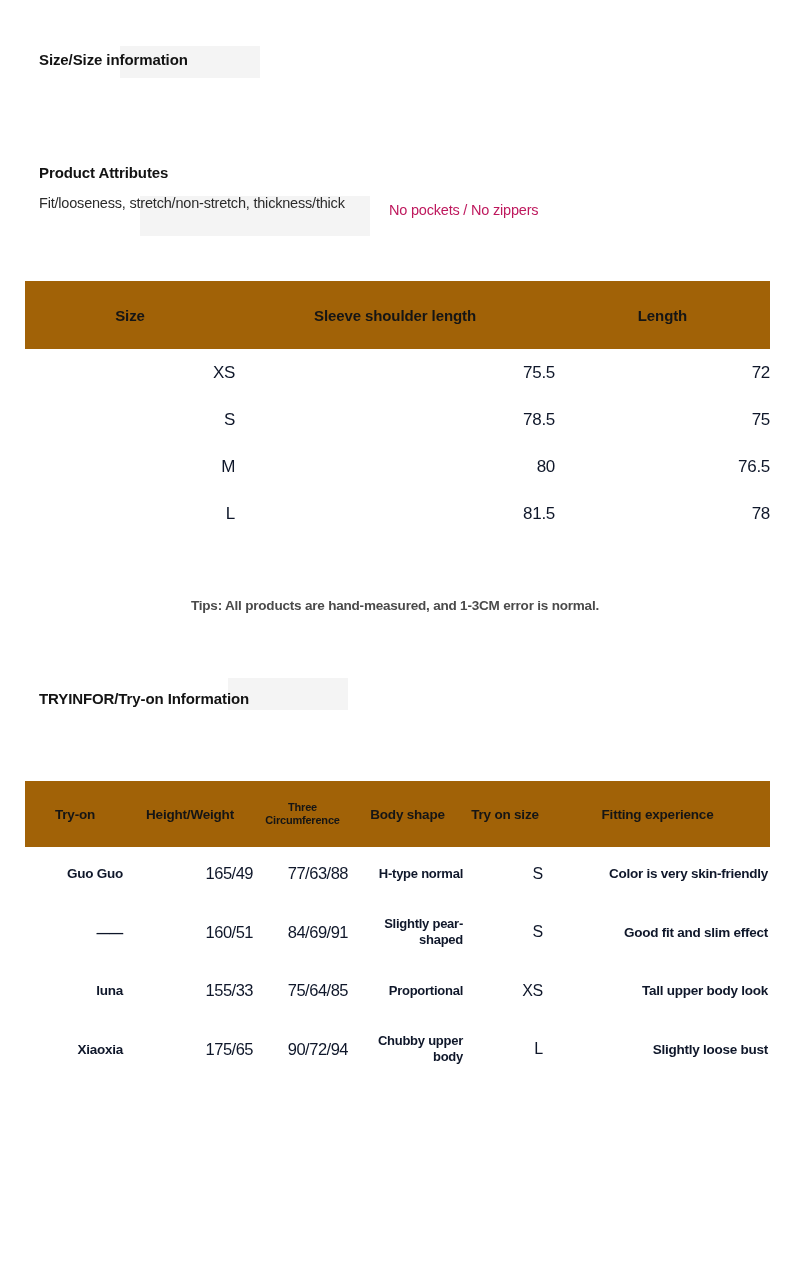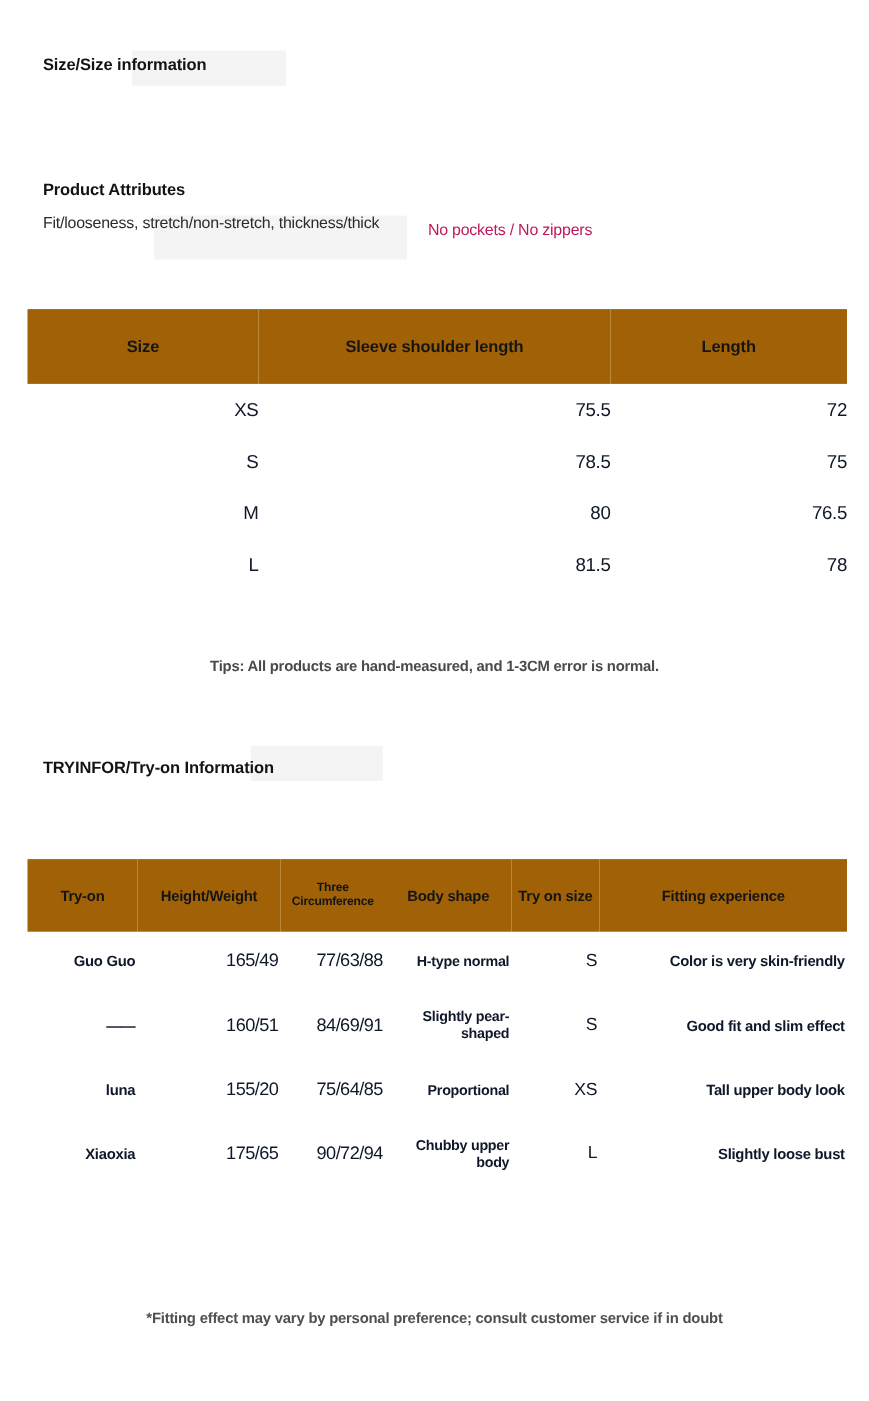--- a/index.html
+++ b/index.html
@@ -227,32 +227,31 @@
       <tr>
         <td class="name">——</td>
         <td class="num">160/51</td>
         <td class="num">84/69/91</td>
         <td class="shape">Slightly pear-shaped</td>
         <td class="sz">S</td>
         <td class="exp">Good fit and slim effect</td>
       </tr>
       <tr>
         <td class="name">luna</td>
-        <td class="num">155/20</td>
+        <td class="num">155/33</td>
         <td class="num">75/64/85</td>
         <td class="shape">Proportional</td>
         <td class="sz">XS</td>
         <td class="exp">Tall upper body look</td>
       </tr>
       <tr>
         <td class="name">Xiaoxia</td>
         <td class="num">175/65</td>
         <td class="num">90/72/94</td>
         <td class="shape">Chubby upper body</td>
         <td class="sz">L</td>
         <td class="exp">Slightly loose bust</td>
       </tr>
     </tbody>
   </table>
 
-  <div class="footnote">*Fitting effect may vary by personal preference; consult customer service if in doubt</div>
 
 </div>
 
 </body></html>

